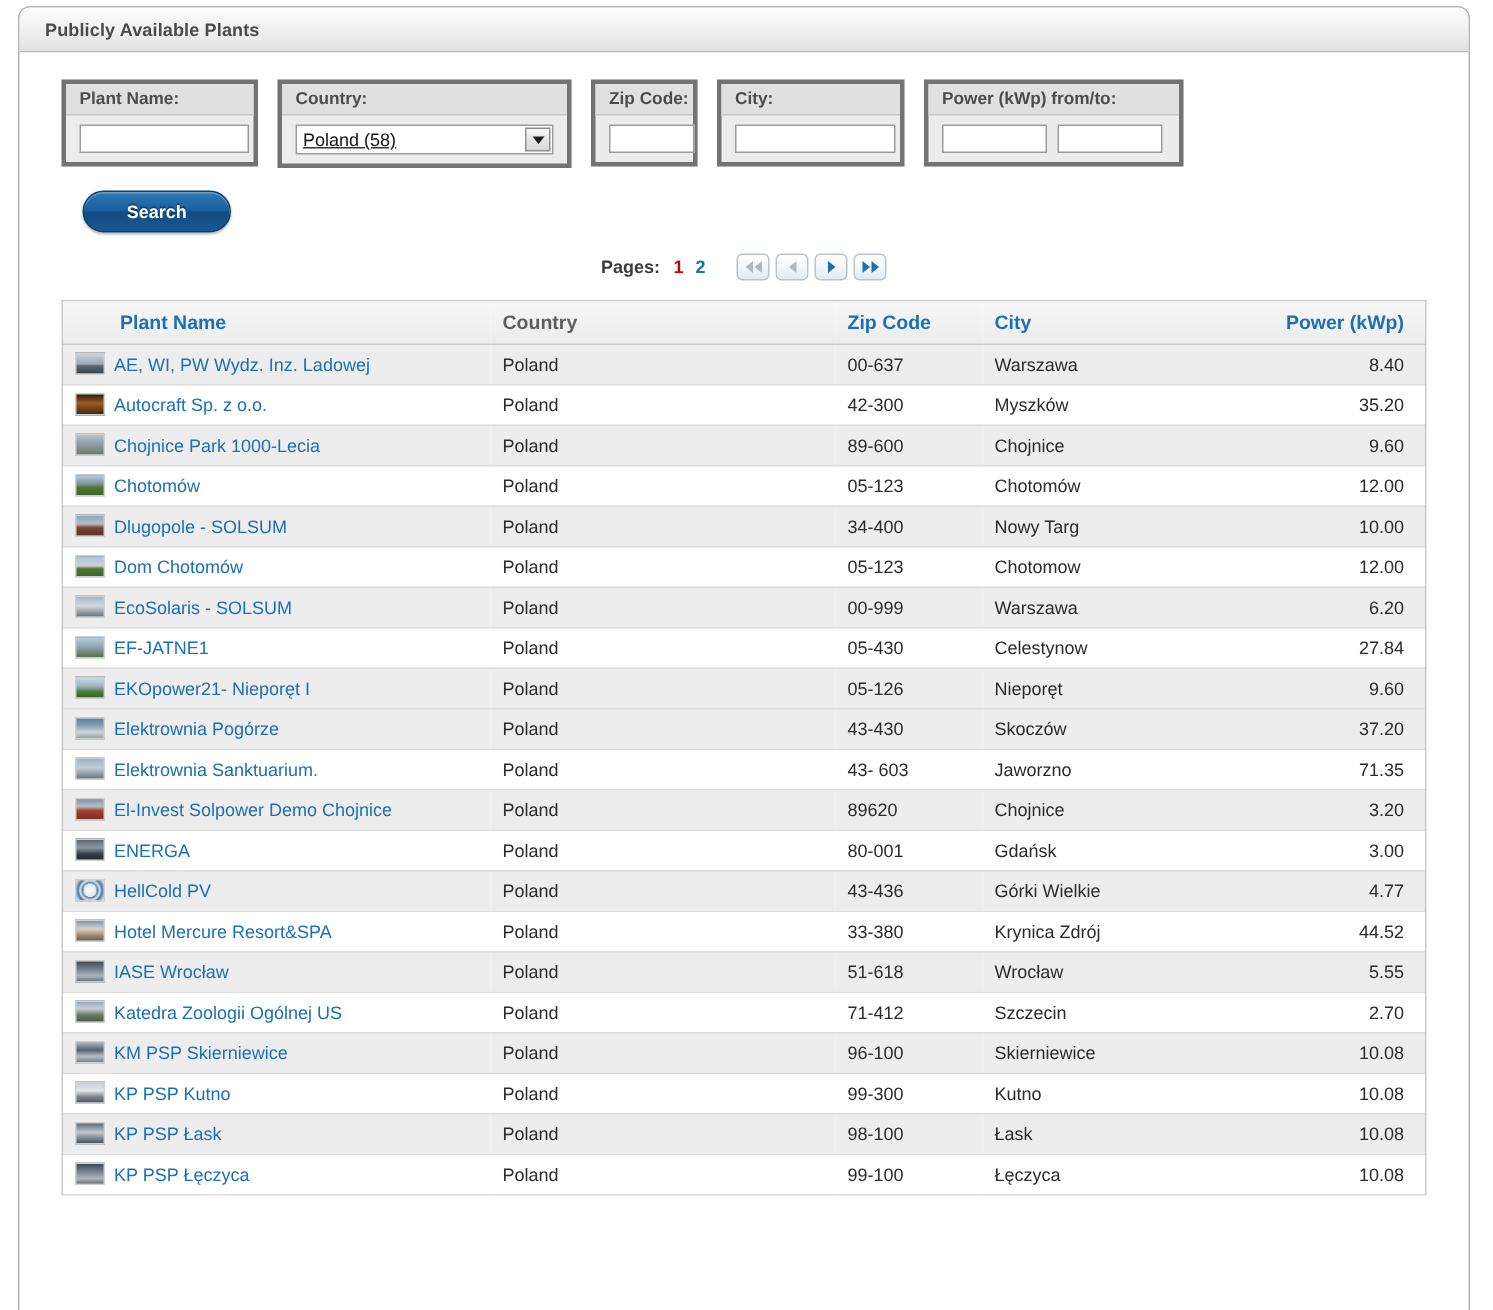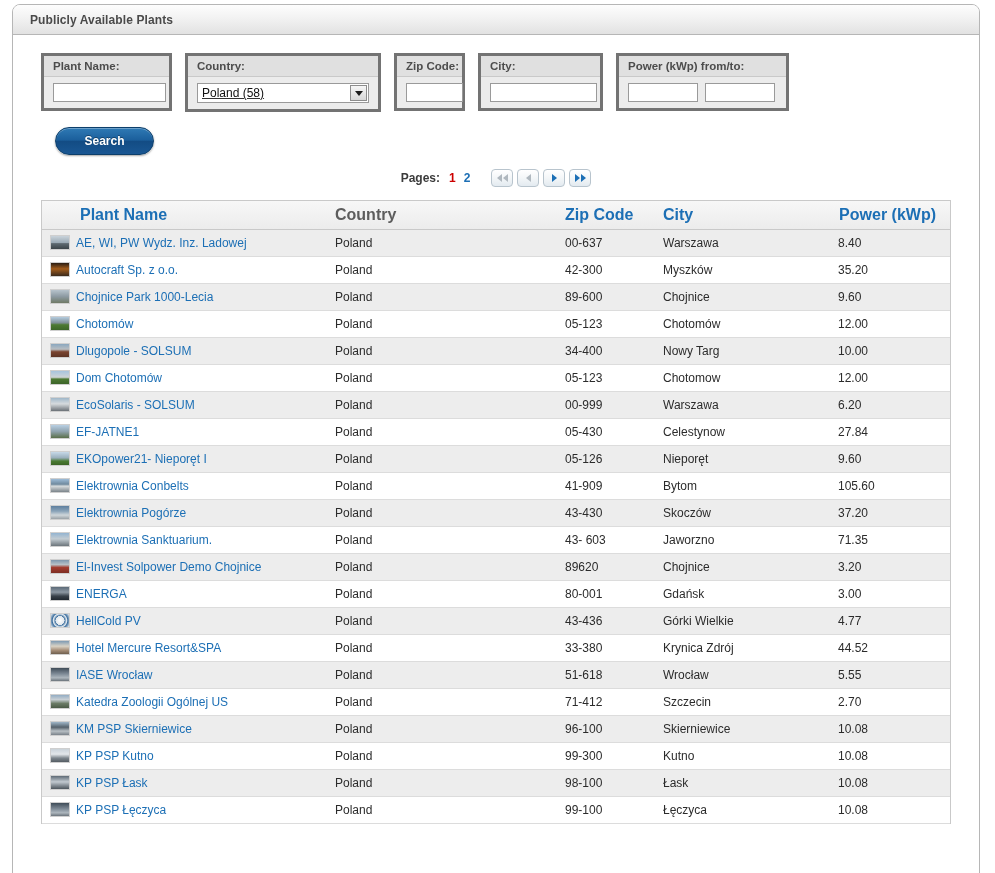--- a/index.html
+++ b/index.html
@@ -171,21 +171,21 @@
     margin-top: 11px;
     border: 1px solid #c9c9c9;
     border-bottom: none;
     background: #ffffff;
   }
   table { width: 100%; border-collapse: collapse; }
   thead th {
     background: linear-gradient(to bottom, #f7f7f7 0%, #ececec 100%);
     border-bottom: 1px solid #c9c9c9;
     height: 28px;
-    font-size: 16px;
+    font-size: 13px;
     font-weight: bold;
     color: #1c6fb5;
     text-align: left;
     padding: 0 8px;
     white-space: nowrap;
   }
   thead th.plain { color: #5d5d5d; }
   thead th.num { text-align: right; padding-right: 14px; }
   tbody tr { height: 27px; }
   tbody tr.odd  { background: #ededed; }
@@ -196,21 +196,21 @@
     color: #2b2b2b;
     padding: 0 8px;
     white-space: nowrap;
   }
   td.c-thumb { width: 30px; padding: 0 0 0 8px; }
   td.c-name  { padding-left: 4px; }
   td.c-name a { color: #1c6fb5; text-decoration: none; font-size: 12px; }
   td.c-country { width: 230px; }
   td.c-zip { width: 98px; }
   td.c-city { width: 175px; }
-  td.c-power { padding-right: 14px; width: 120px; }
+  td.c-power { text-align: right; padding-right: 14px; width: 120px; }
 
   .thumb {
     width: 20px; height: 15px;
     display: inline-block;
     vertical-align: middle;
     border: 1px solid #cfcfcf;
     background: linear-gradient(to bottom, #9db7cd 0%, #b9c8d4 55%, #6f7c5f 56%, #4e6b3c 100%);
   }
   .t1 { background: linear-gradient(to bottom,#c9d3db 0%,#98a7b2 55%,#5f6a71 58%,#3c4449 100%); }
   .t2 { background: linear-gradient(to bottom,#aecbe4 0%,#8aa878 48%,#4f7a36 100%); }
@@ -397,28 +397,20 @@
               <td class="c-power">27.84</td>
             </tr>
             <tr class="odd">
               <td class="c-thumb"><span class="thumb t11"></span></td>
               <td class="c-name"><a href="#">EKOpower21- Nieporęt I</a></td>
               <td class="c-country">Poland</td>
               <td class="c-zip">05-126</td>
               <td class="c-city">Nieporęt</td>
               <td class="c-power">9.60</td>
             </tr>
-            <tr class="even">
-              <td class="c-thumb"><span class="thumb t12"></span></td>
-              <td class="c-name"><a href="#">Elektrownia Conbelts</a></td>
-              <td class="c-country">Poland</td>
-              <td class="c-zip">41-909</td>
-              <td class="c-city">Bytom</td>
-              <td class="c-power">105.60</td>
-            </tr>
             <tr class="odd">
               <td class="c-thumb"><span class="thumb t13"></span></td>
               <td class="c-name"><a href="#">Elektrownia Pogórze</a></td>
               <td class="c-country">Poland</td>
               <td class="c-zip">43-430</td>
               <td class="c-city">Skoczów</td>
               <td class="c-power">37.20</td>
             </tr>
             <tr class="even">
               <td class="c-thumb"><span class="thumb t15"></span></td>

